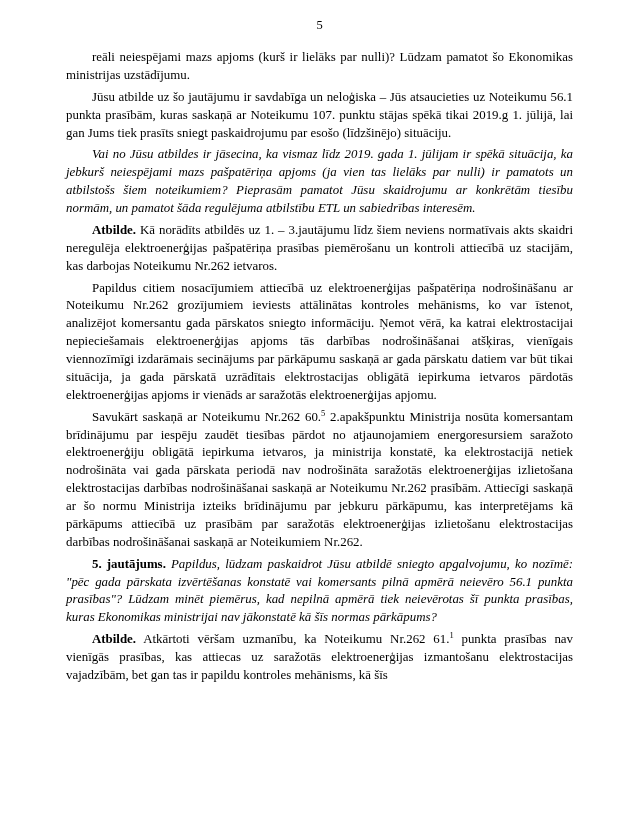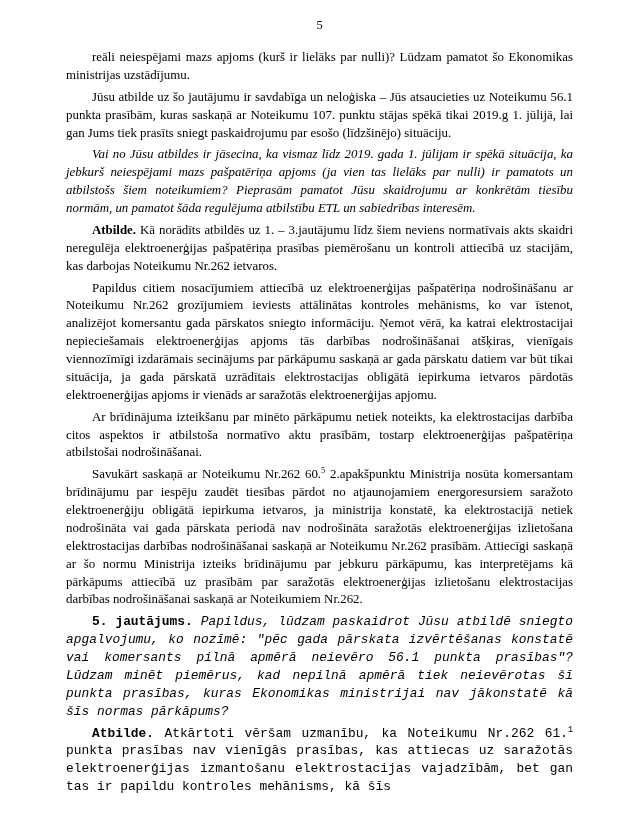--- a/index.html
+++ b/index.html
@@ -39,21 +39,20 @@
     text-indent: 26px;
   }
   .italic {
     font-style: italic;
   }
   .bold {
     font-weight: bold;
   }
   .gap-block {
     margin-top: 10px;
-    font-family: Liberation Mono, monospace;
   }
   sup {
     font-size: 8.5px;
     vertical-align: super;
     line-height: 0;
   }
 </style>
 </head>
 <body>
 
@@ -66,21 +65,20 @@
     <p class="indent"><span>reāli neiespējami mazs apjoms (kurš ir lielāks par nulli)? Lūdzam pamatot šo Ekonomikas ministrijas uzstādījumu.</span></p>
 
     <p class="indent"><span>Jūsu atbilde uz šo jautājumu ir savdabīga un neloģiska – Jūs atsaucieties uz Noteikumu 56.1 punkta prasībām, kuras saskaņā ar Noteikumu 107. punktu stājas spēkā tikai 2019.g 1. jūlijā, lai gan Jums tiek prasīts sniegt paskaidrojumu par esošo (līdzšinējo) situāciju.</span></p>
 
     <p class="indent italic"><span>Vai no Jūsu atbildes ir jāsecina, ka vismaz līdz 2019. gada 1. jūlijam ir spēkā situācija, ka jebkurš neiespējami mazs pašpatēriņa apjoms (ja vien tas lielāks par nulli) ir pamatots un atbilstošs šiem noteikumiem? Pieprasām pamatot Jūsu skaidrojumu ar konkrētām tiesību normām, un pamatot šāda regulējuma atbilstību ETL un sabiedrības interesēm.</span></p>
 
     <p class="indent"><span class="bold">Atbilde.</span><span> Kā norādīts atbildēs uz 1. – 3.jautājumu līdz šiem neviens normatīvais akts skaidri neregulēja elektroenerģijas pašpatēriņa prasības piemērošanu un kontroli attiecībā uz stacijām, kas darbojas Noteikumu Nr.262 ietvaros.</span></p>
 
     <p class="indent"><span>Papildus citiem nosacījumiem attiecībā uz elektroenerģijas pašpatēriņa nodrošināšanu ar Noteikumu Nr.262 grozījumiem ieviests attālinātas kontroles mehānisms, ko var īstenot, analizējot komersantu gada pārskatos sniegto informāciju. Ņemot vērā, ka katrai elektrostacijai nepieciešamais elektroenerģijas apjoms tās darbības nodrošināšanai atšķiras, vienīgais viennozīmīgi izdarāmais secinājums par pārkāpumu saskaņā ar gada pārskatu datiem var būt tikai situācija, ja gada pārskatā uzrādītais elektrostacijas obligātā iepirkuma ietvaros pārdotās elektroenerģijas apjoms ir vienāds ar saražotās elektroenerģijas apjomu.</span></p>
 
-    <p class="indent"><span>Ar brīdinājuma izteikšanu par minēto pārkāpumu netiek noteikts, ka elektrostacijas darbība citos aspektos ir atbilstoša normatīvo aktu prasībām, tostarp elektroenerģijas pašpatēriņa atbilstošai nodrošināšanai.</span></p>
 
     <p class="indent"><span>Savukārt saskaņā ar Noteikumu Nr.262 60.<sup>5</sup> 2.apakšpunktu Ministrija nosūta komersantam brīdinājumu par iespēju zaudēt tiesības pārdot no atjaunojamiem energoresursiem saražoto elektroenerģiju obligātā iepirkuma ietvaros, ja ministrija konstatē, ka elektrostacijā netiek nodrošināta vai gada pārskata periodā nav nodrošināta saražotās elektroenerģijas izlietošana elektrostacijas darbības nodrošināšanai saskaņā ar Noteikumu Nr.262 prasībām. Attiecīgi saskaņā ar šo normu Ministrija izteiks brīdinājumu par jebkuru pārkāpumu, kas interpretējams kā pārkāpums attiecībā uz prasībām par saražotās elektroenerģijas izlietošanu elektrostacijas darbības nodrošināšanai saskaņā ar Noteikumiem Nr.262.</span></p>
 
     <p class="indent gap-block"><span class="bold">5. jautājums.</span><span class="italic"> Papildus, lūdzam paskaidrot Jūsu atbildē sniegto apgalvojumu, ko nozīmē: "pēc gada pārskata izvērtēšanas konstatē vai komersants pilnā apmērā neievēro 56.1 punkta prasības"? Lūdzam minēt piemērus, kad nepilnā apmērā tiek neievērotas šī punkta prasības, kuras Ekonomikas ministrijai nav jākonstatē kā šīs normas pārkāpums?</span></p>
 
     <p class="indent gap-block"><span class="bold">Atbilde.</span><span> Atkārtoti vēršam uzmanību, ka Noteikumu Nr.262 61.<sup>1</sup> punkta prasības nav vienīgās prasības, kas attiecas uz saražotās elektroenerģijas izmantošanu elektrostacijas vajadzībām, bet gan tas ir papildu kontroles mehānisms, kā šīs</span></p>
 
   </div>
 </div>
 

